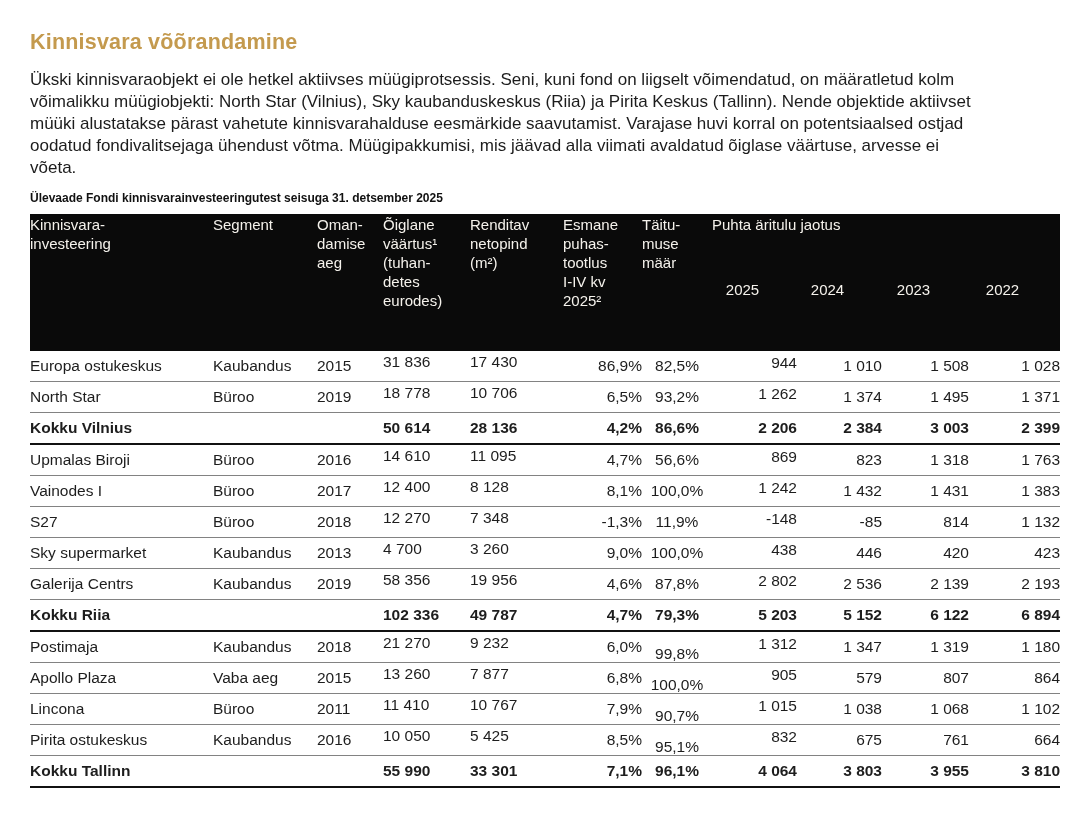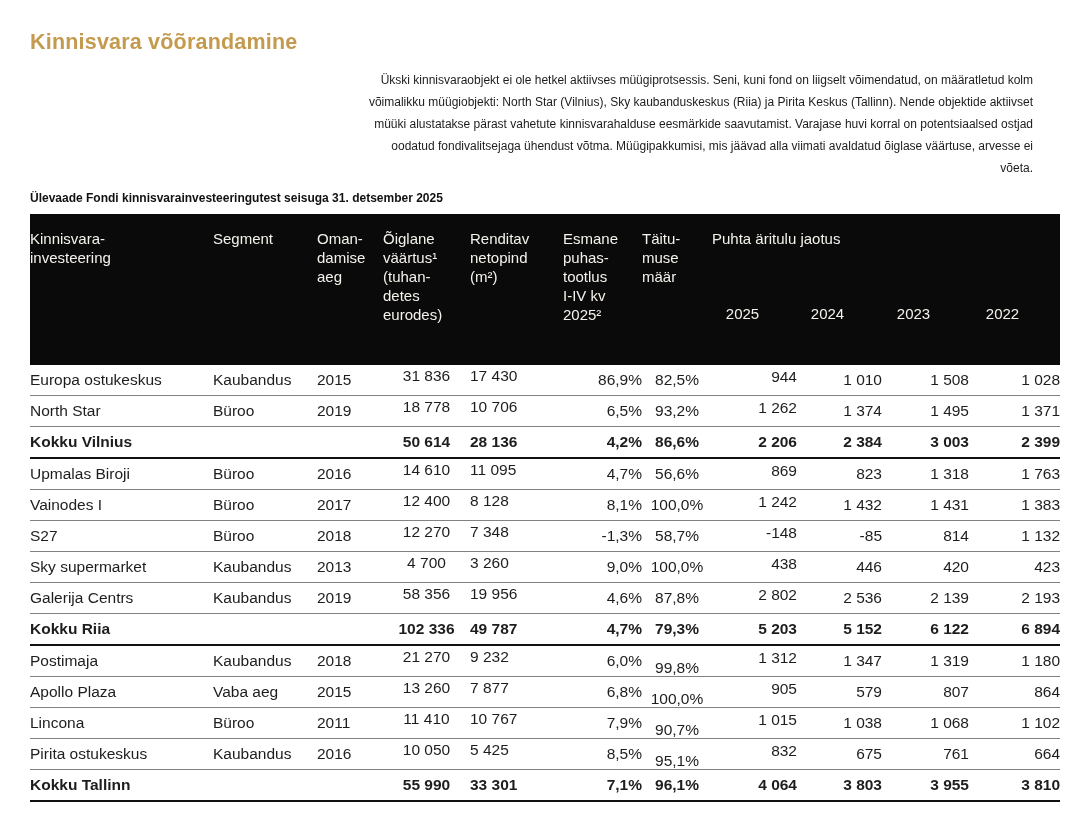--- a/index.html
+++ b/index.html
@@ -13,25 +13,24 @@
 
   .section-title {
     margin: 30px 0 0 0;
     font-size: 21.5px;
     font-weight: 700;
     color: #c49a4e;
     letter-spacing: 0.2px;
   }
   .intro {
     margin: 14px 0 0 0;
-    font-size: 12px;
+    font-size: 17px;
     line-height: 22px;
     color: #1c1c1c;
     white-space: pre-line;
-    text-align: right;
   }
   .table-title {
     margin: 12px 0 9px 0;
     font-size: 12px;
     font-weight: 700;
     color: #111111;
   }
 
   table.inv {
     border-collapse: collapse;
@@ -39,40 +38,40 @@
     width: 1030px;
   }
   table.inv thead th {
     background: #0a0a0a;
     color: #f5f2ec;
     font-weight: 400;
     font-size: 15px;
     line-height: 19px;
     text-align: left;
     vertical-align: top;
-    padding: 15px 0 0 0;
+    padding: 1px 0 0 0;
     white-space: pre-line;
   }
   thead th.hc { height: 136px; }
   thead th.c1 { padding-left: 9px; }
   thead th.group { text-align: center; padding-right: 18px; }
   thead tr.years th { text-align: center; padding-top: 17px; padding-right: 24px; }
 
   table.inv tbody td {
     font-size: 15.5px;
     color: #1d1d1d;
     height: 30px;
     padding: 0;
     border-top: 1px solid #828282;
     vertical-align: middle;
     white-space: nowrap;
   }
   tbody tr:first-child td { border-top: none; }
   td.c1 { padding-left: 8px; }
-  td.c4 { text-align: center; padding-right: 20px; }
+  td.c4 { text-align: left; padding-right: 20px; }
   td.c5 { padding-right: 33px; }
   td.c6 { text-align: right; padding-right: 10px; }
   td.c7 { text-align: center; padding-right: 2px; }
   td.c8, td.c9, td.c10 { text-align: right; padding-right: 2px; }
   td.c11 { text-align: right; padding-right: 3px; }
 
   tr.total td {
     font-weight: 700;
     border-top: 1px solid #3f3f3f;
     border-bottom: 2.5px solid #111111;
@@ -206,21 +205,21 @@
           <td class="c10"><span>1 431</span></td>
           <td class="c11"><span>1 383</span></td>
         </tr>
         <tr class="property">
           <td class="c1"><span>S27</span></td>
           <td class="c2"><span>Büroo</span></td>
           <td class="c3"><span>2018</span></td>
           <td class="c4"><span class="raise">12 270</span></td>
           <td class="c5"><span class="raise">7 348</span></td>
           <td class="c6"><span>-1,3%</span></td>
-          <td class="c7"><span>58,7%</span></td>
+          <td class="c7"><span>11,9%</span></td>
           <td class="c8"><span class="raise raise-sm">-148</span></td>
           <td class="c9"><span>-85</span></td>
           <td class="c10"><span>814</span></td>
           <td class="c11"><span>1 132</span></td>
         </tr>
         <tr class="property">
           <td class="c1"><span>Sky supermarket</span></td>
           <td class="c2"><span>Kaubandus</span></td>
           <td class="c3"><span>2013</span></td>
           <td class="c4"><span class="raise">4 700</span></td>

